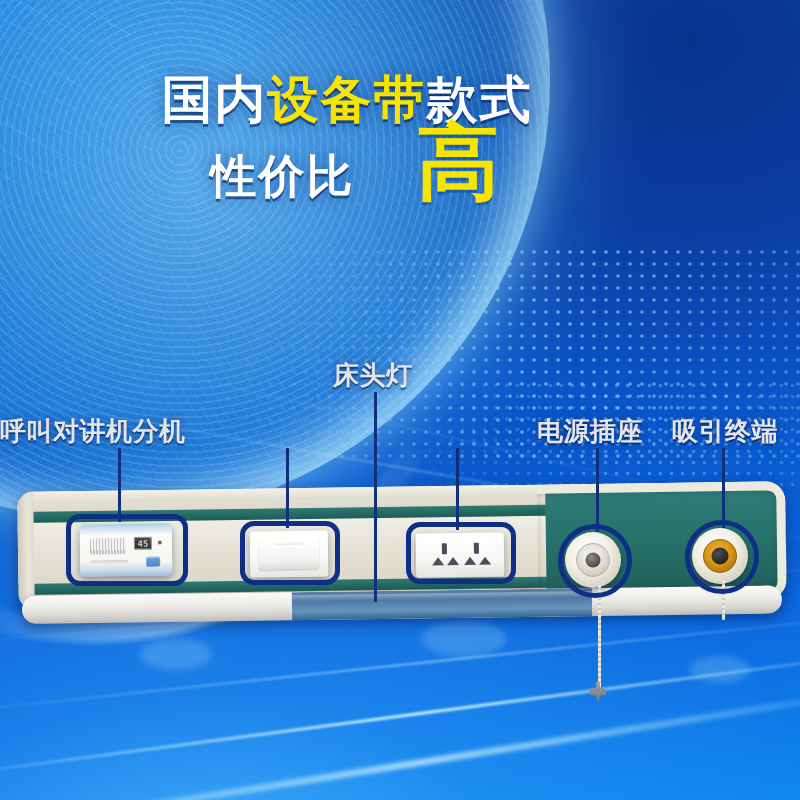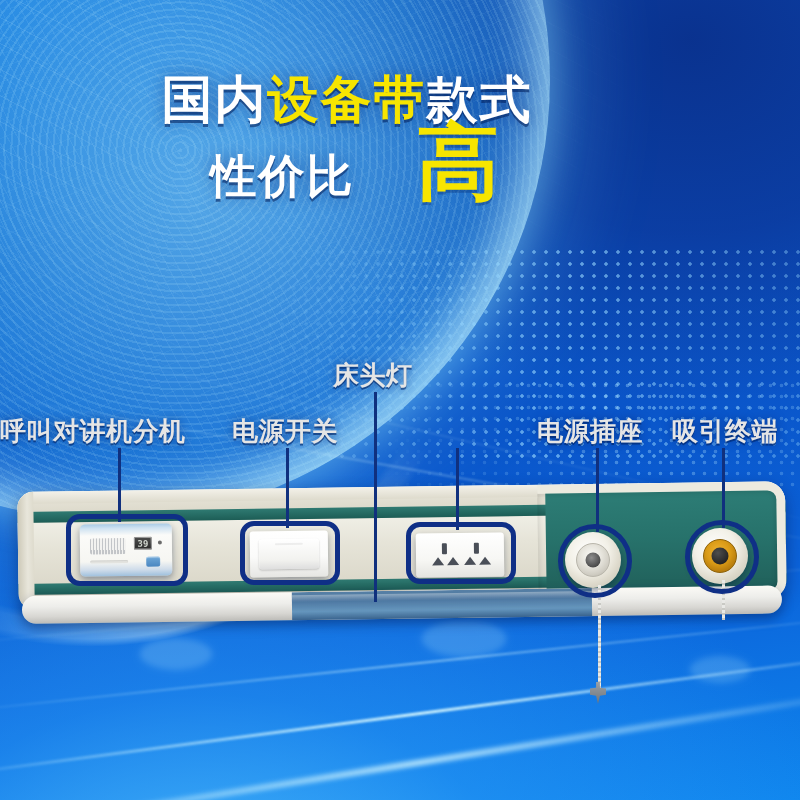--- a/index.html
+++ b/index.html
@@ -336,21 +336,20 @@
 <div class="headline">
   <div class="line1"><span>国内</span><span class="hl">设备带</span><span>款式</span></div>
   <div class="line2">
     <span class="l2-white">性价比</span>
     <span class="l2-yellow">高</span>
   </div>
 </div>
 
 <div class="labels">
   <div class="lbl" style="left:0;top:414px">呼叫对讲机分机</div>
-  <div class="lbl" style="left:232px;top:414px">电源开关</div>
   <div class="lbl" style="left:333px;top:358px">床头灯</div>
   <div class="lbl" style="left:537px;top:414px">电源插座</div>
   <div class="lbl" style="left:672px;top:414px">吸引终端</div>
 
   <div class="leader" style="left:118px;top:448px;height:74px"></div>
   <div class="leader" style="left:286px;top:448px;height:80px"></div>
   <div class="leader" style="left:374px;top:392px;height:210px"></div>
   <div class="leader" style="left:456px;top:448px;height:82px"></div>
   <div class="leader" style="left:596px;top:448px;height:84px"></div>
   <div class="leader" style="left:722px;top:448px;height:80px"></div>
@@ -366,21 +365,21 @@
     <div class="teal-frame"></div>
     <div class="panel-leftcap"></div>
   </div>
   <div class="rail">
     <div class="rail-glass"></div>
   </div>
 </div>
 
 <div class="intercom">
   <div class="ic-grille"></div>
-  <div class="ic-screen">39</div>
+  <div class="ic-screen">45</div>
   <div class="ic-dot"></div>
   <div class="ic-btn"></div>
   <div class="ic-line"></div>
 </div>
 
 <div class="switch">
   <div class="switch-rocker"></div>
 </div>
 
 <div class="socket">

